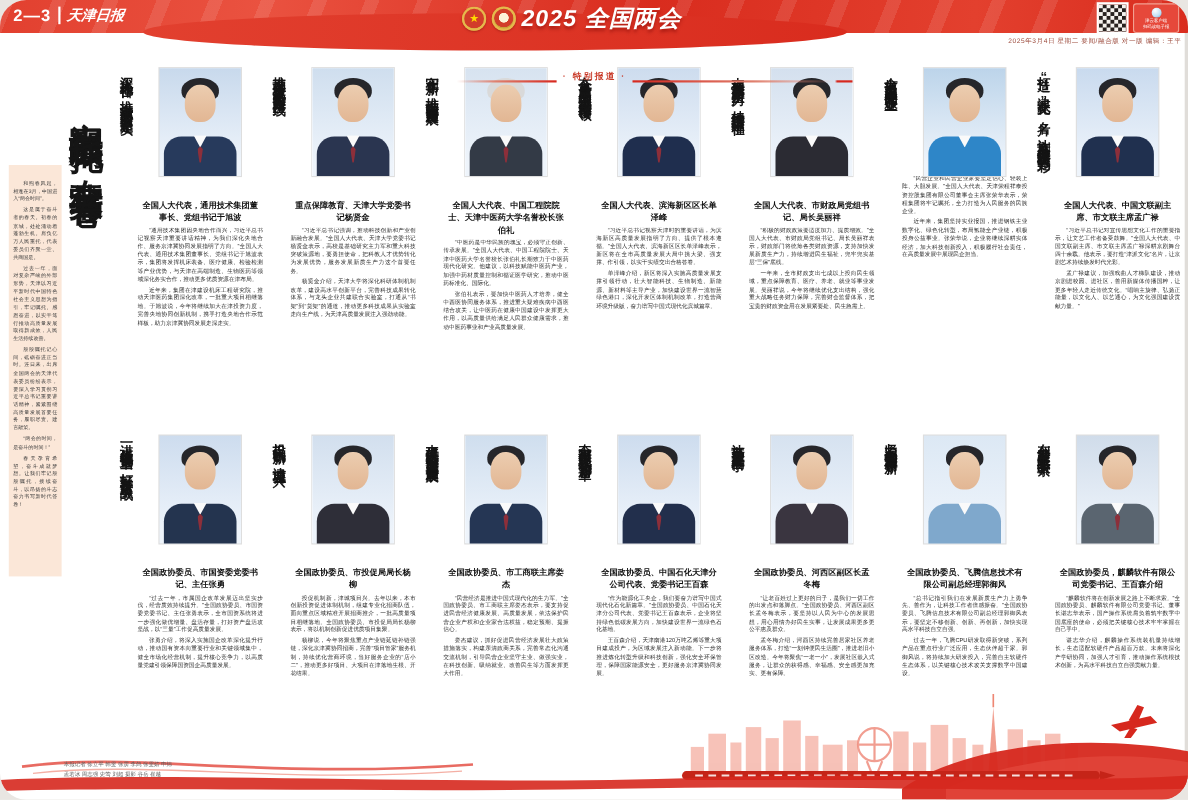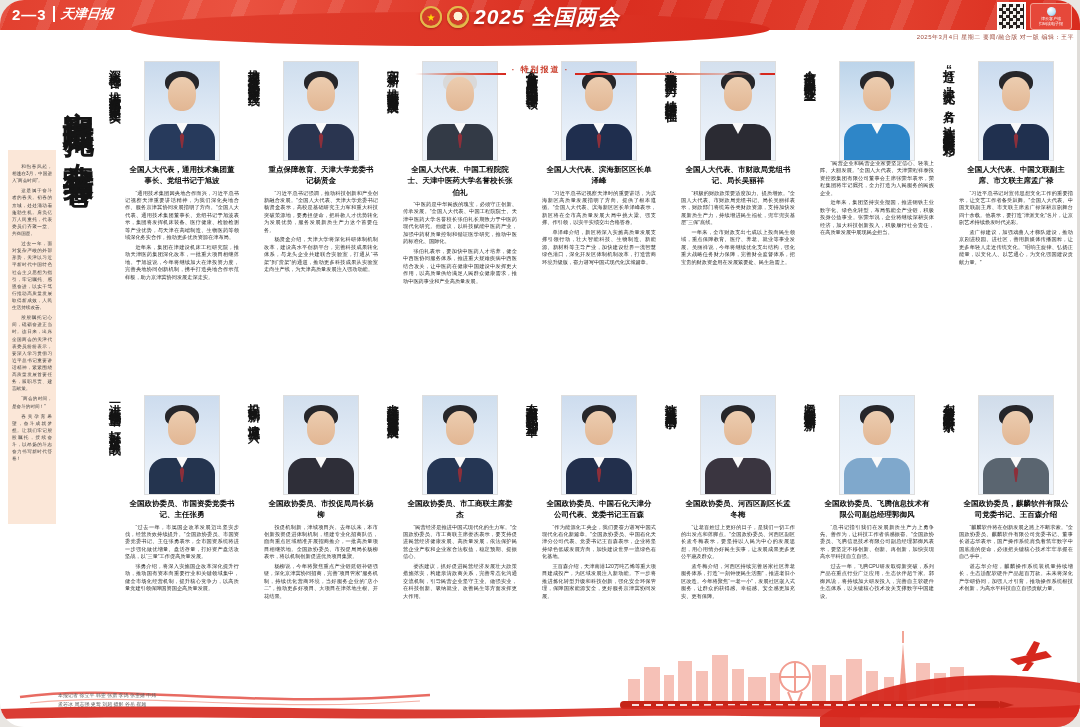--- a/index.html
+++ b/index.html
@@ -63,21 +63,21 @@
   .photo .hair{position:absolute;top:9px;left:50%;transform:translateX(-50%);width:34px;height:22px;
          background:var(--hairc);border-radius:50% 50% 42% 42%;}
   .photo .face{position:absolute;top:15px;left:50%;transform:translateX(-50%);width:28px;height:34px;
          background:linear-gradient(180deg,#eccdb0,#e2b693);border-radius:48% 48% 44% 44%;}
   .photo .torso{position:absolute;bottom:-6px;left:50%;transform:translateX(-50%);width:66px;height:42px;
          background:var(--suit);border-radius:16px 16px 0 0;}
   .photo .collar{position:absolute;bottom:26px;left:50%;transform:translateX(-50%);width:12px;height:11px;
          background:#fafafa;clip-path:polygon(50% 100%,0 0,100% 0);}
   .photo .tie{position:absolute;bottom:12px;left:50%;transform:translateX(-50%);width:5px;height:15px;
          background:var(--tiec);clip-path:polygon(50% 0,100% 18%,62% 100%,38% 100%,0 18%);}
-  .pname{font-size:7.5px;font-weight:bold;line-height:1.5;text-align:center;margin:4px 2px 3px;
+  .pname{font-size:7.5px;font-weight:bold;line-height:1.5;text-align:center;margin:21px 2px 3px;
          color:#101010;font-family:"DejaVu Serif","Liberation Serif",serif;}
   .pbody{flex:1;overflow:hidden;font-size:5.2px;line-height:1.44;text-align:justify;color:#2b2b2b;}
   .pbody p{margin:0 0 2px;text-indent:2em;}
 
   
   .footer-art{position:absolute;left:0;bottom:0;width:1080px;height:110px;z-index:1;}
 </style>
 </head>
 <body>
 

